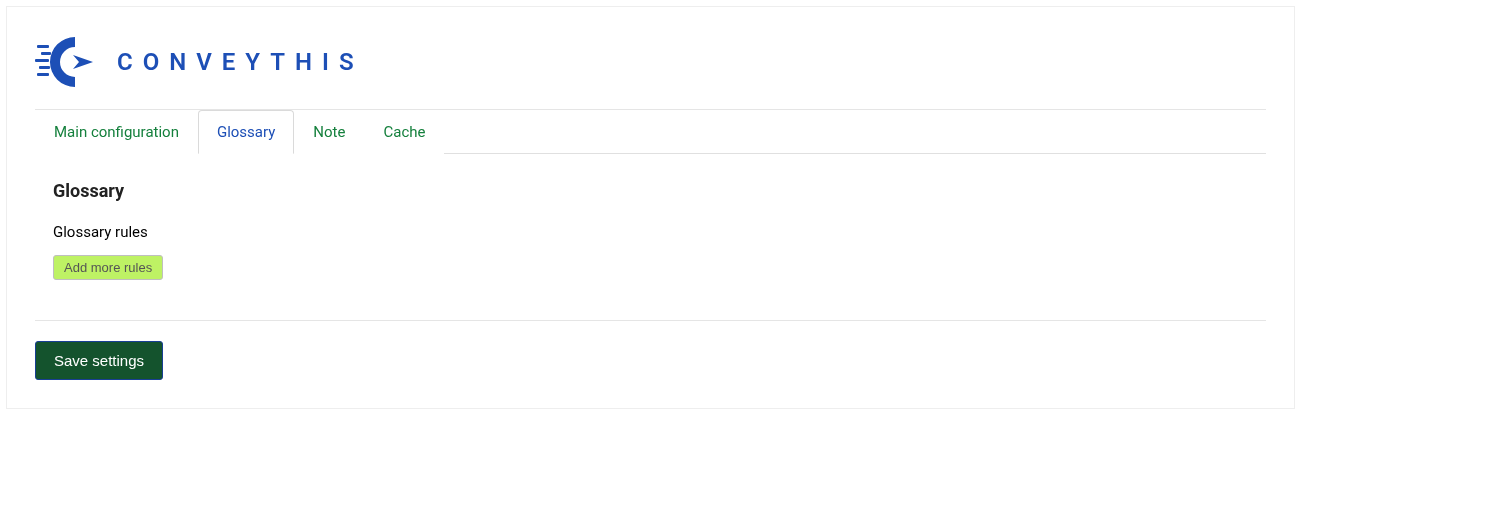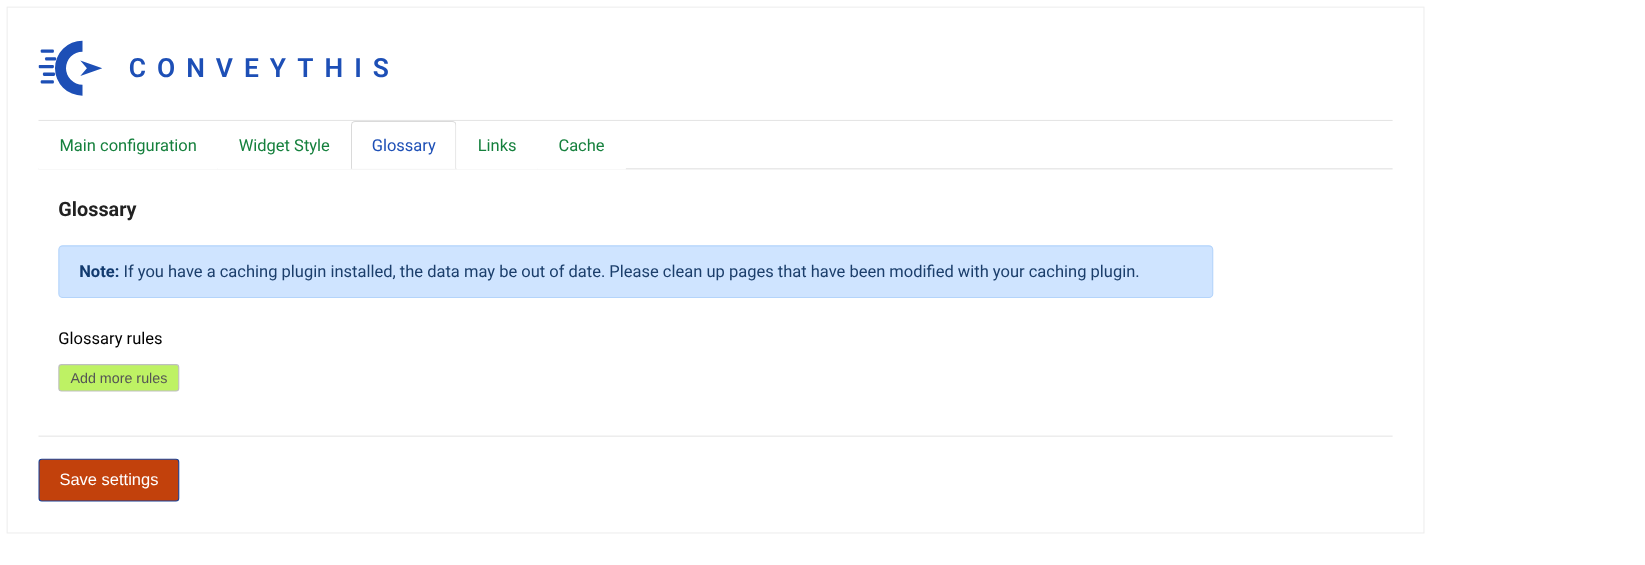--- a/index.html
+++ b/index.html
@@ -86,21 +86,21 @@
       padding: 4px 10px;
       border-radius: 3px;
       cursor: pointer;
     }
     .divider {
       border: none;
       border-top: 1px solid #e5e5e5;
       margin: 40px 0 20px;
     }
     .save-btn {
-      background: #c2410c;
+      background: #14532d;
       color: #fff;
       border: 1px solid #183f93;
       font-size: 15px;
       padding: 10px 18px;
       border-radius: 3px;
       cursor: pointer;
     }
   </style>
 </head>
 <body>
@@ -120,31 +120,27 @@
           <rect x="4" y="31" width="11" height="3" rx="1"></rect>
           <rect x="2" y="38" width="12" height="3" rx="1"></rect>
         </g>
       </svg>
       <span class="logo-text">CONVEYTHIS</span>
     </div>
   </div>
 
   <div class="tabs">
     <div class="tab">Main configuration</div>
-    <div class="tab">Widget Style</div>
     <div class="tab active">Glossary</div>
-    <div class="tab">Links</div>
+    <div class="tab">Note</div>
     <div class="tab">Cache</div>
   </div>
 
   <h2 class="section-title">Glossary</h2>
 
-  <div class="note-box">
-    <strong>Note:</strong><span> If you have a caching plugin installed, the data may be out of date. Please clean up pages that have been modified with your caching plugin.</span>
-  </div>
 
   <div class="subheading">Glossary rules</div>
 
   <button class="add-btn">Add more rules</button>
 
   <hr class="divider">
 
   <button class="save-btn">Save settings</button>
 
 </div>

